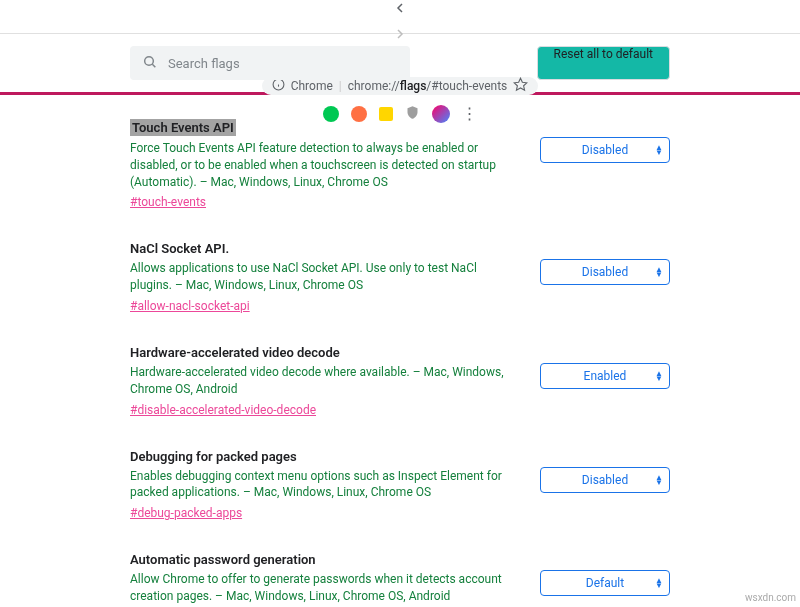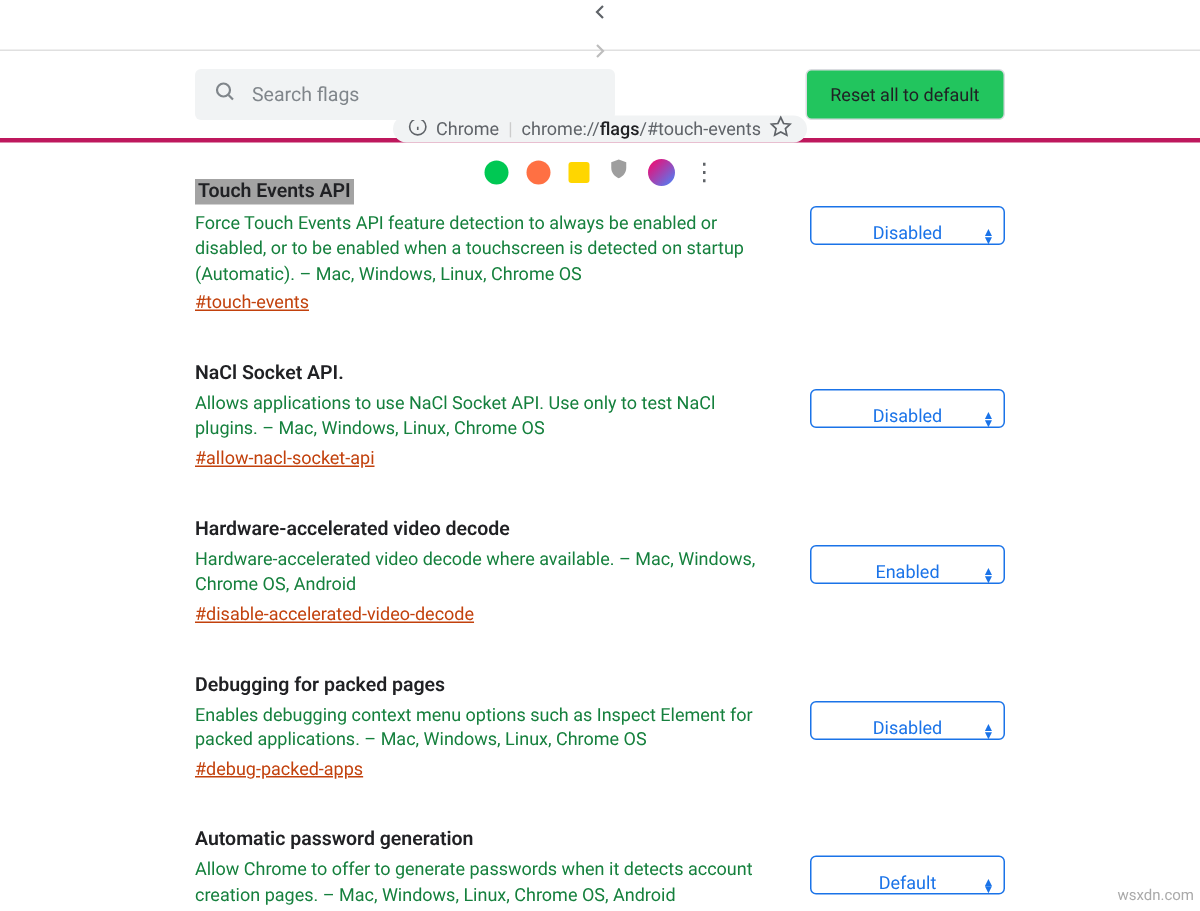--- a/index.html
+++ b/index.html
@@ -69,26 +69,26 @@
     padding: 0 12px;
     color: #80868b;
     gap: 10px;
     max-width: 280px;
   }
   .reset-btn {
     margin-left: auto;
     height: 34px;
     padding: 0 16px;
     border: 1px solid #dadce0;
-    background: #22c55e;
+    background: #14b8a6;
     border-radius: 4px;
     font-size: 12px;
     color: #202124;
     display: flex;
-    align-items: center;
+    align-items: flex-start;
   }
 
   .content {
     padding: 8px 130px 0 130px;
     overflow-y: auto;
     height: calc(607px - 34px - 59px);
   }
   .flag {
     padding: 16px 0;
     display: flex;
@@ -104,34 +104,34 @@
   }
   .highlighted { background: #a3a3a3; padding: 1px 2px; }
   .flag-desc {
     font-size: 12px;
     color: #15803d;
     line-height: 1.4;
     margin-bottom: 4px;
   }
   .flag-anchor {
     font-size: 12px;
-    color: #c2410c;
+    color: #ec4899;
     text-decoration: underline;
     margin-top: 24px;
   }
   .flag-select {
     width: 130px;
     height: 26px;
     border: 1.5px solid #1a73e8;
     border-radius: 4px;
     background: #fff;
     color: #1a73e8;
     font-size: 12px;
     display: flex;
-    align-items: flex-end;
+    align-items: center;
     justify-content: center;
     position: relative;
     align-self: flex-start;
     margin-top: 18px;
   }
   .flag-select .arrows {
     position: absolute;
     right: 6px;
     display: flex;
     flex-direction: column;

